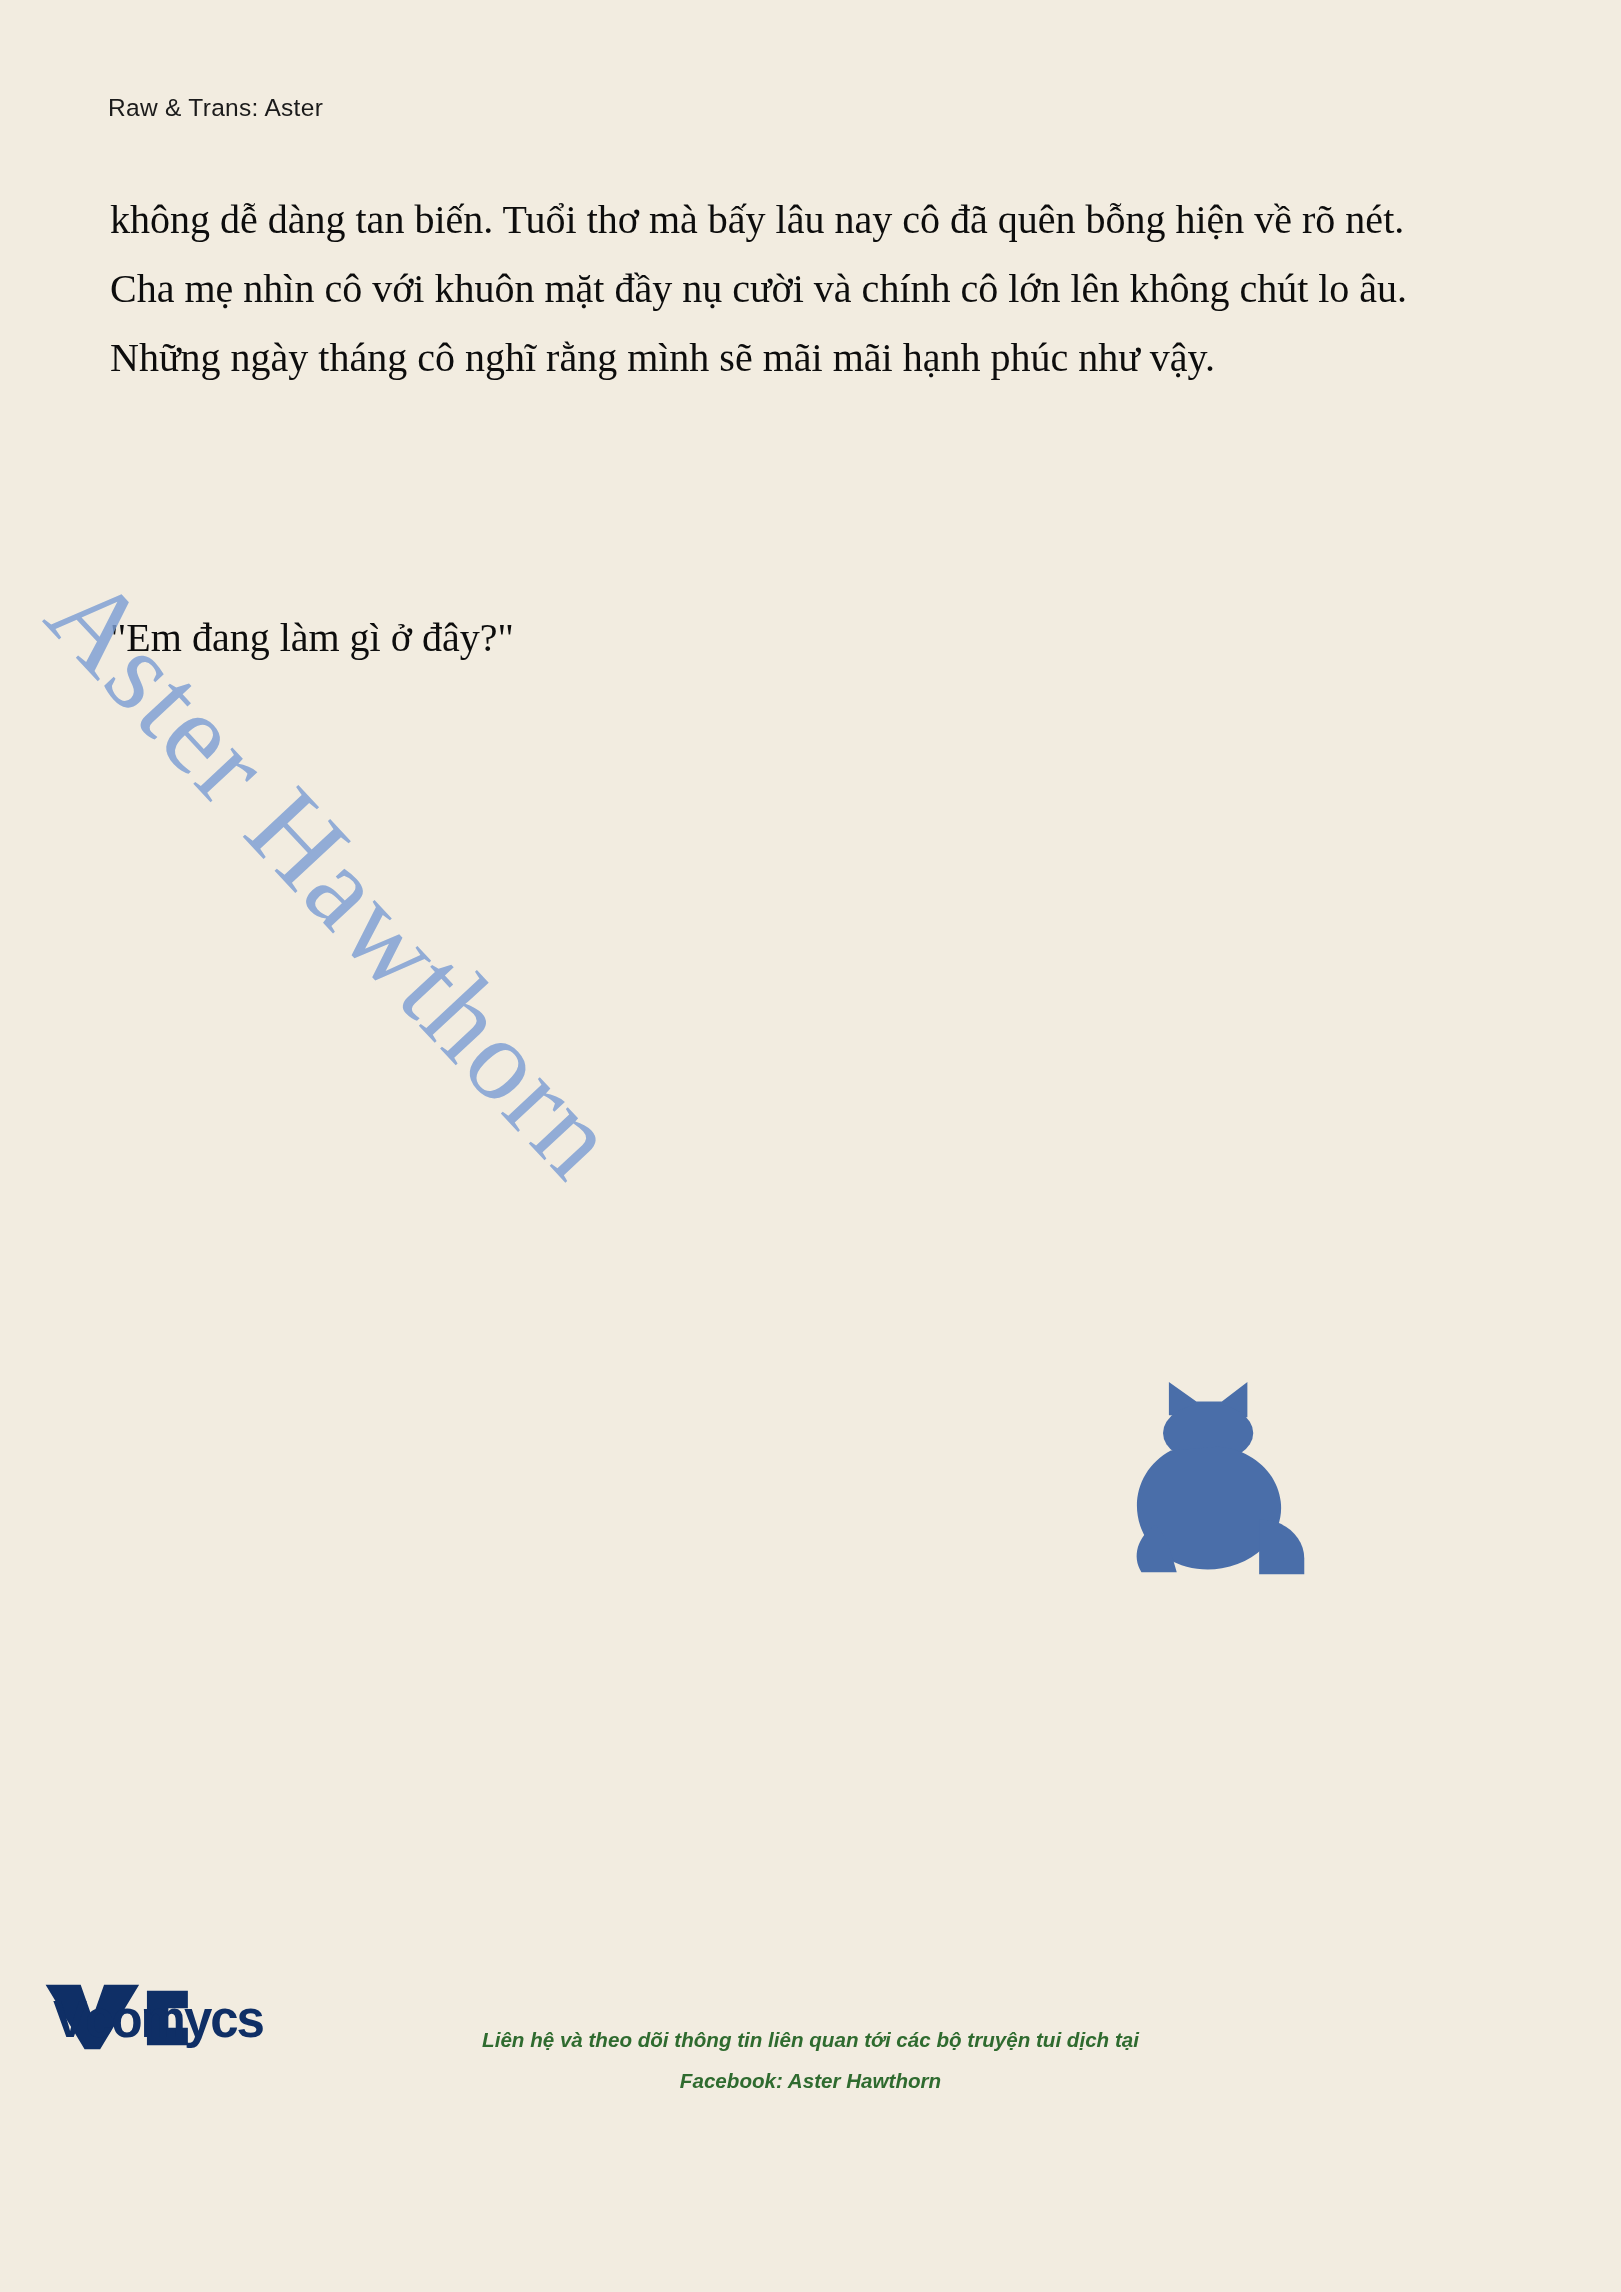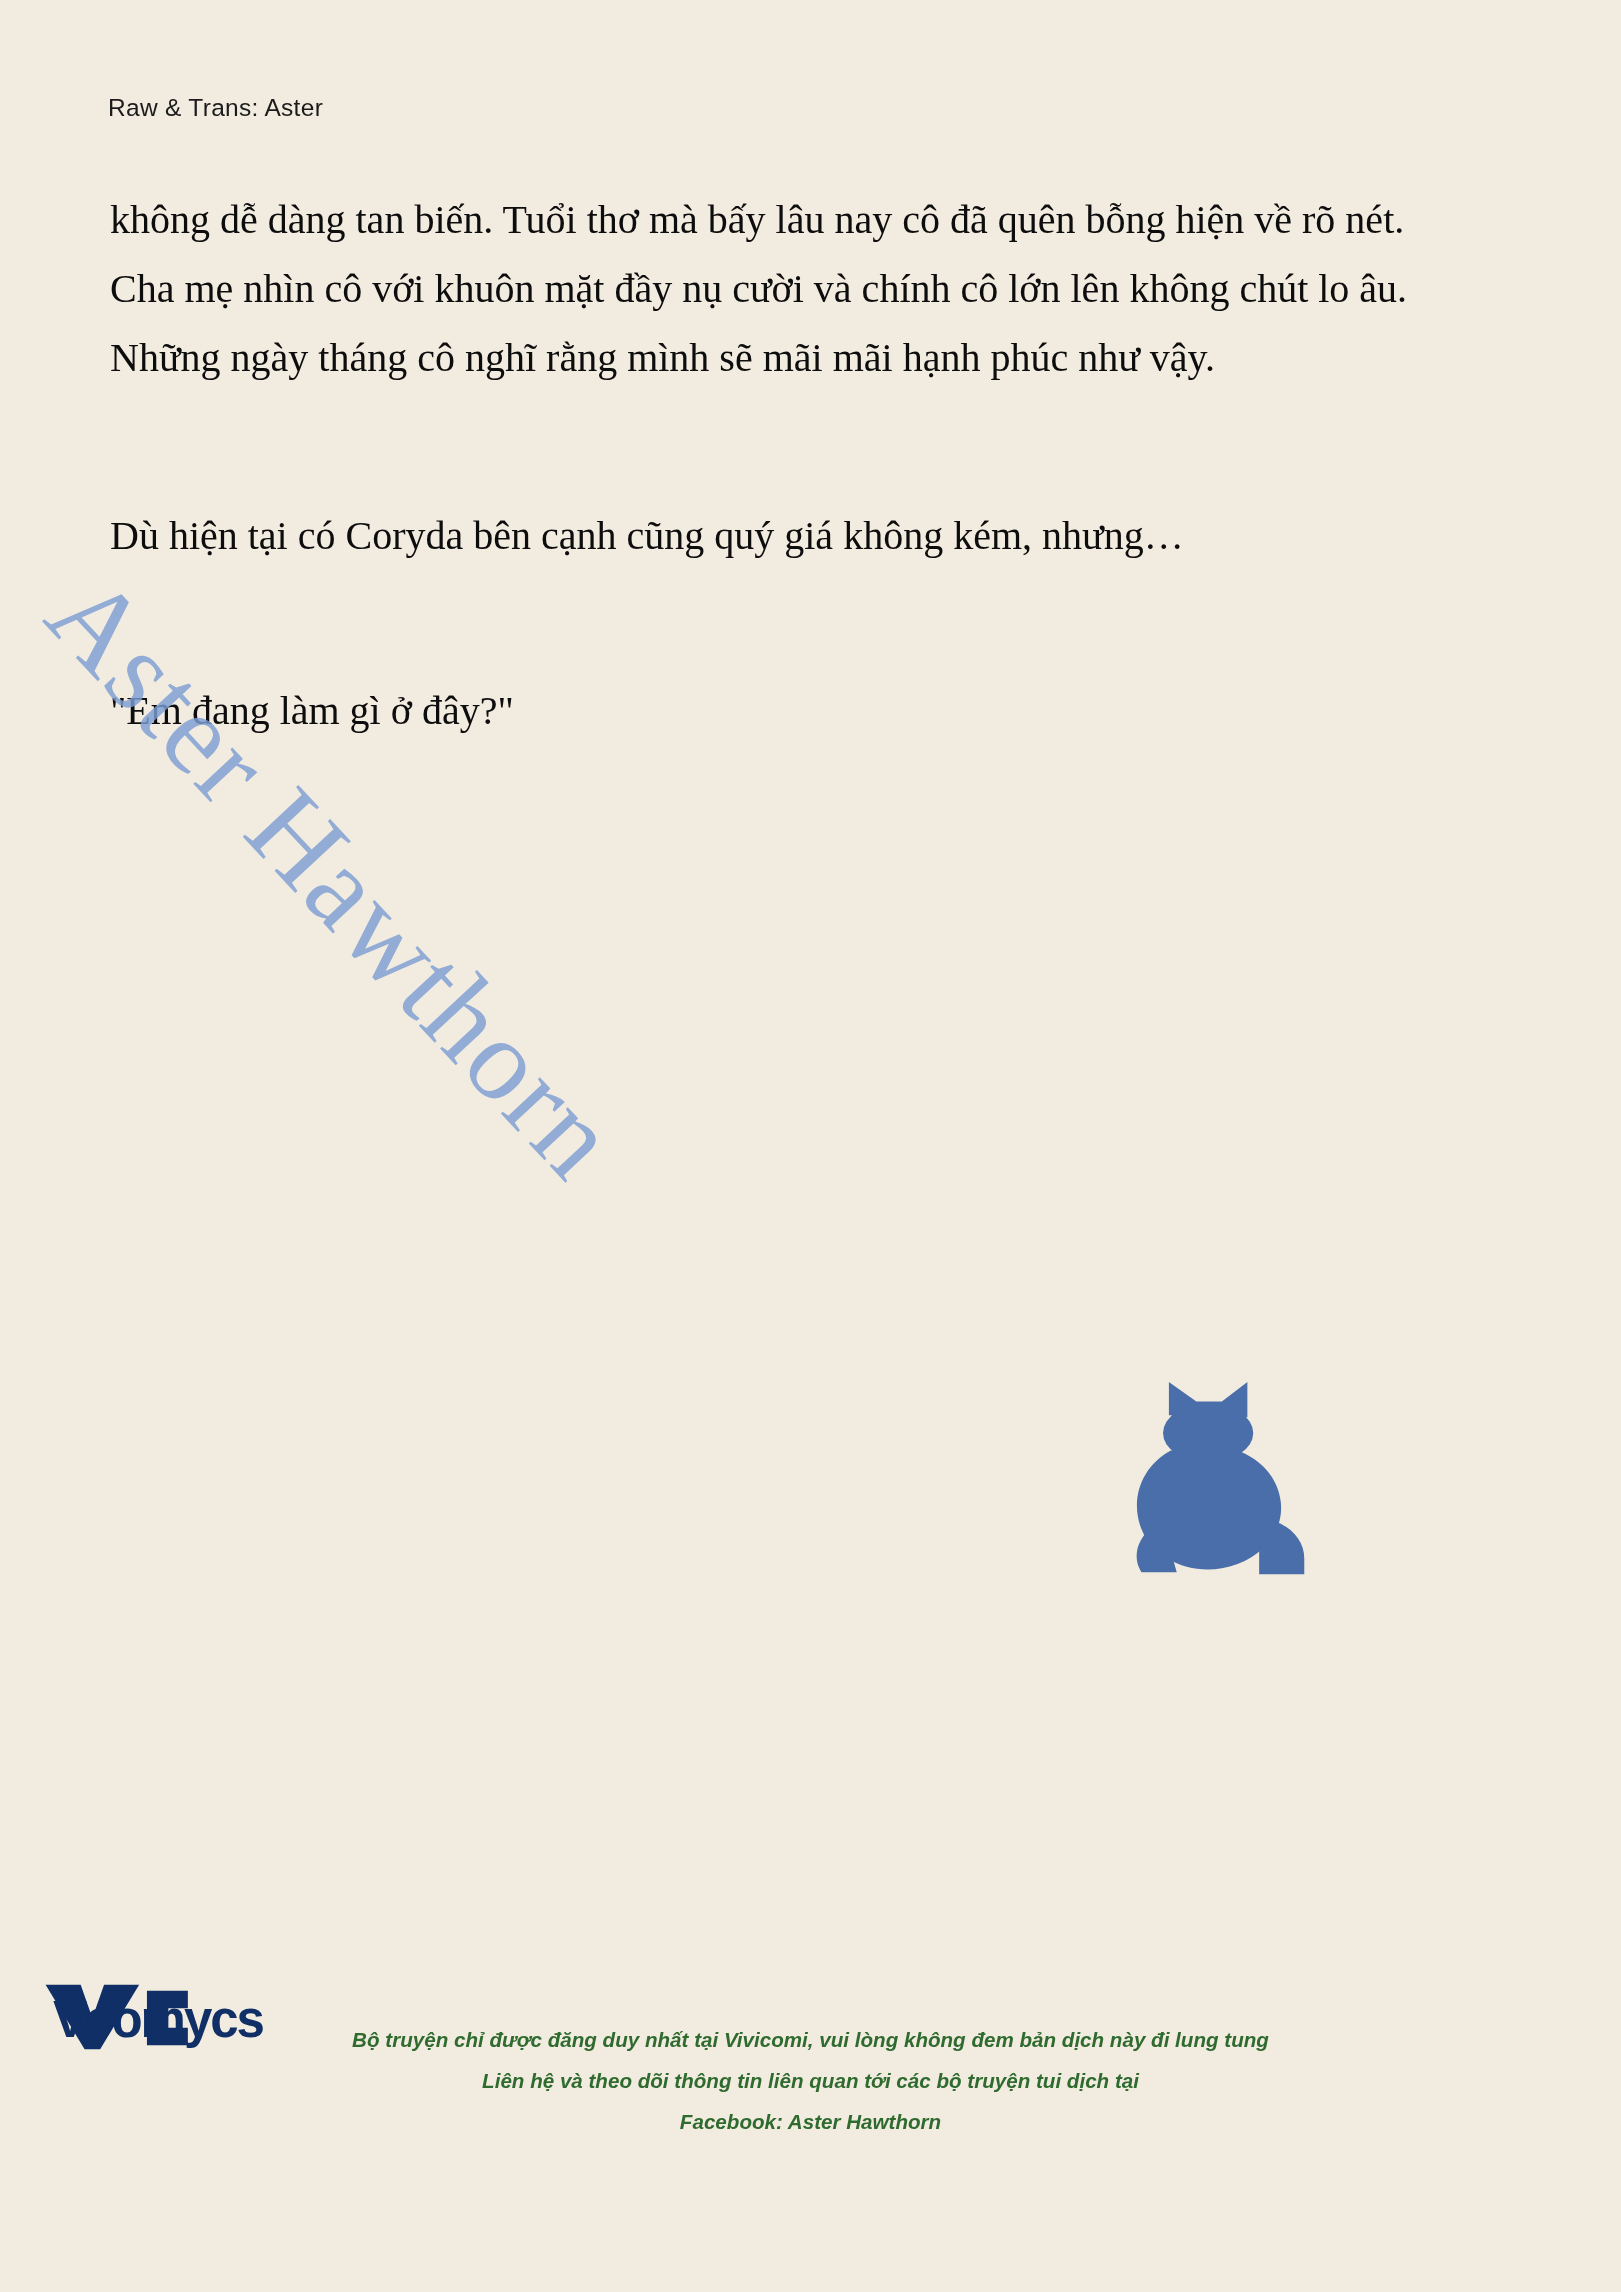--- a/index.html
+++ b/index.html
@@ -108,40 +108,38 @@
 </head>
 <body>
 
 <div class="page">
 
   <div class="credit">Raw &amp; Trans: Aster</div>
 
   <div class="body-text">
     <p class="para">không dễ dàng tan biến. Tuổi thơ mà bấy lâu nay cô đã quên bỗng hiện về rõ nét. Cha mẹ nhìn cô với khuôn mặt đầy nụ cười và chính cô lớn lên không chút lo âu. Những ngày tháng cô nghĩ rằng mình sẽ mãi mãi hạnh phúc như vậy.</p>
     <div class="spacer"></div>
-    <p class="para">Dù hiện tại có Coryda bên cạnh cũng quý giá không kém, nhưng…</p>
     <div class="spacer-sm"></div>
     <p class="para">"Em đang làm gì ở đây?"</p>
     <div class="spacer-sm"></div>
   </div>
 
   <div class="watermark">Aster Hawthorn</div>
 
   <svg class="cat-mark" viewBox="0 0 210 220">
     <g fill="#4a6ea9">
       <path d="M58 44 L58 10 L86 30 L112 30 L138 10 L138 46 Z"></path>
       <ellipse cx="98" cy="62" rx="46" ry="30"></ellipse>
       <path d="M60 80 C30 96 18 130 30 160 C42 190 78 206 112 200 C150 194 176 164 172 132 C168 100 140 78 108 76 Z"></path>
       <path d="M150 150 C176 150 196 168 196 190 L196 206 L150 206 Z"></path>
       <path d="M44 156 C26 168 20 188 30 204 L66 204 C60 184 56 166 44 156 Z"></path>
     </g>
   </svg>
 
   <div class="footer-note">
-    <div>Bộ truyện chỉ được đăng duy nhất tại Vivicomi, vui lòng không đem bản dịch này đi lung tung</div>
     <div>Liên hệ và theo dõi thông tin liên quan tới các bộ truyện tui dịch tại</div>
     <div>Facebook: Aster Hawthorn</div>
   </div>
 
   <svg class="logo" viewBox="0 0 250 78">
     <polygon points="4,6 40,6 52,40 64,6 100,6 60,72 44,72" fill="#0f2f66"></polygon>
     <polygon points="108,12 150,12 150,30 130,30 130,50 150,50 150,68 108,68" fill="#0f2f66"></polygon>
   </svg>
   <div class="logo-text">Vcomycs</div>
 

